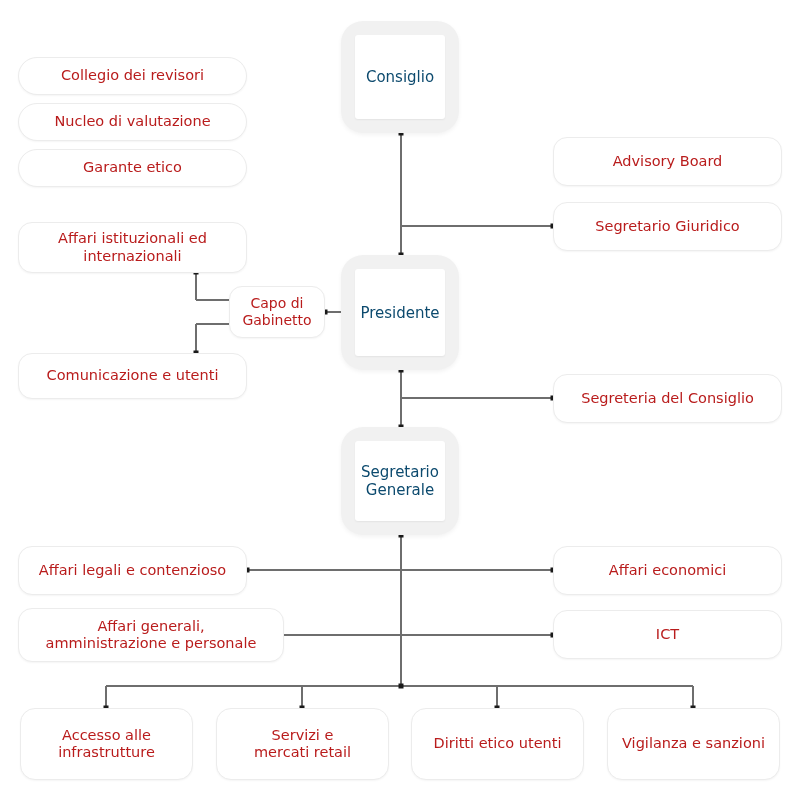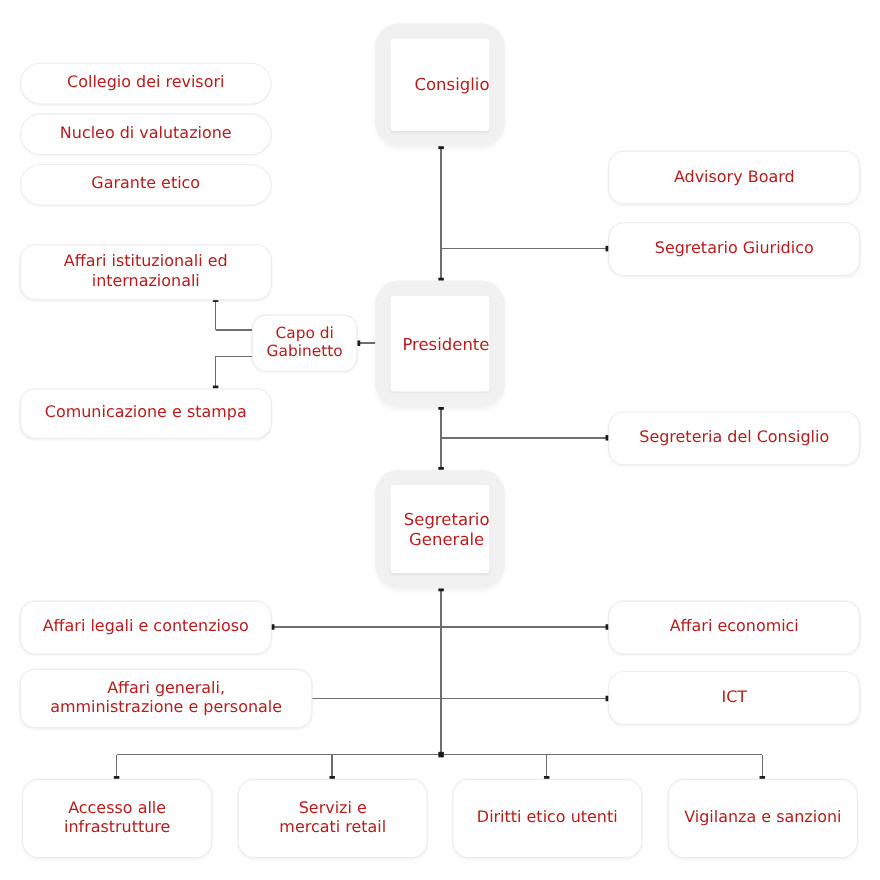--- a/index.html
+++ b/index.html
@@ -75,23 +75,23 @@
     box-shadow: 0 2px 4px rgba(0,0,0,0.05);
   }
   .core .inner {
     width: 100%;
     height: 100%;
     box-sizing: border-box;
     background: #ffffff;
     border-radius: 3px;
     display: flex;
     align-items: center;
-    justify-content: flex-end;
+    justify-content: center;
     text-align: center;
-    color: #b91c1c;
+    color: #0c4a6e;
     font-size: 15px;
     line-height: 1.2;
     box-shadow: 0 1px 2px rgba(0,0,0,0.06);
   }
   .core .inner .label { white-space: pre-line; display:block; }
 </style>
 </head>
 <body>
 
 <div id="chart">
@@ -181,21 +181,21 @@
     <span class="label">Affari istituzionali ed
 internazionali</span>
   </div>
 
   <div class="node mini" style="left:229px; top:286px; width:96px; height:52px;">
     <span class="label">Capo di
 Gabinetto</span>
   </div>
 
   <div class="node side" style="left:18px; top:353px; width:229px; height:46px;">
-    <span class="label">Comunicazione e stampa</span>
+    <span class="label">Comunicazione e utenti</span>
   </div>
 
   <div class="node side" style="left:553px; top:137px; width:229px; height:49px;">
     <span class="label">Advisory Board</span>
   </div>
   <div class="node side" style="left:553px; top:202px; width:229px; height:49px;">
     <span class="label">Segretario Giuridico</span>
   </div>
 
   <div class="node side" style="left:553px; top:374px; width:229px; height:49px;">

